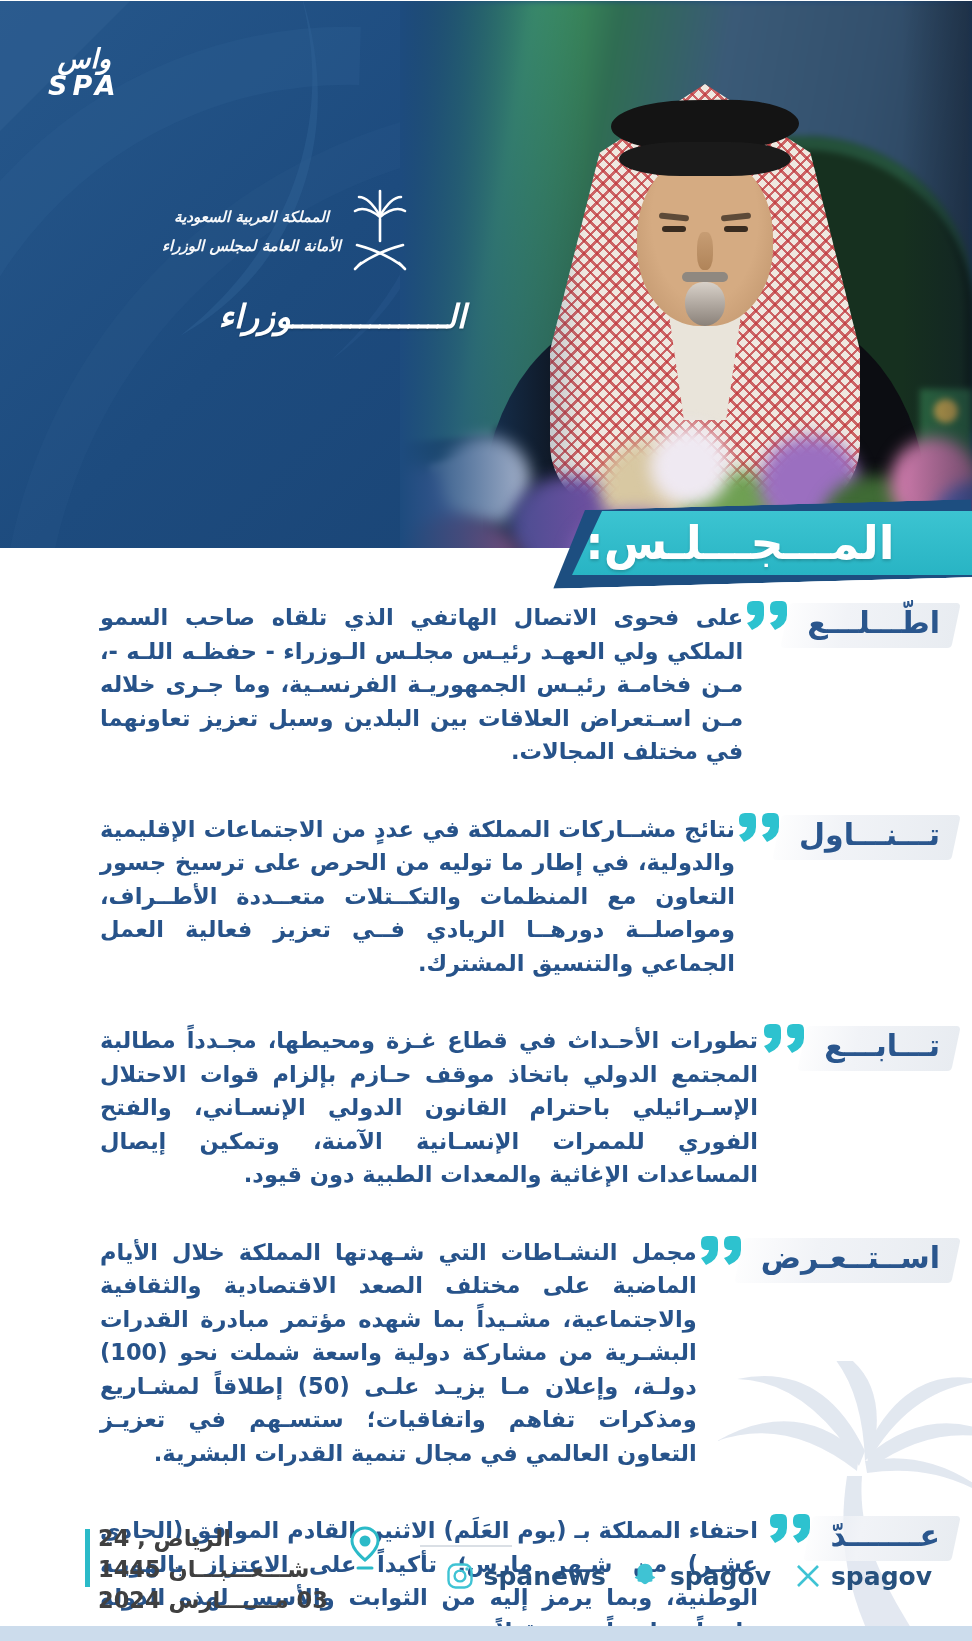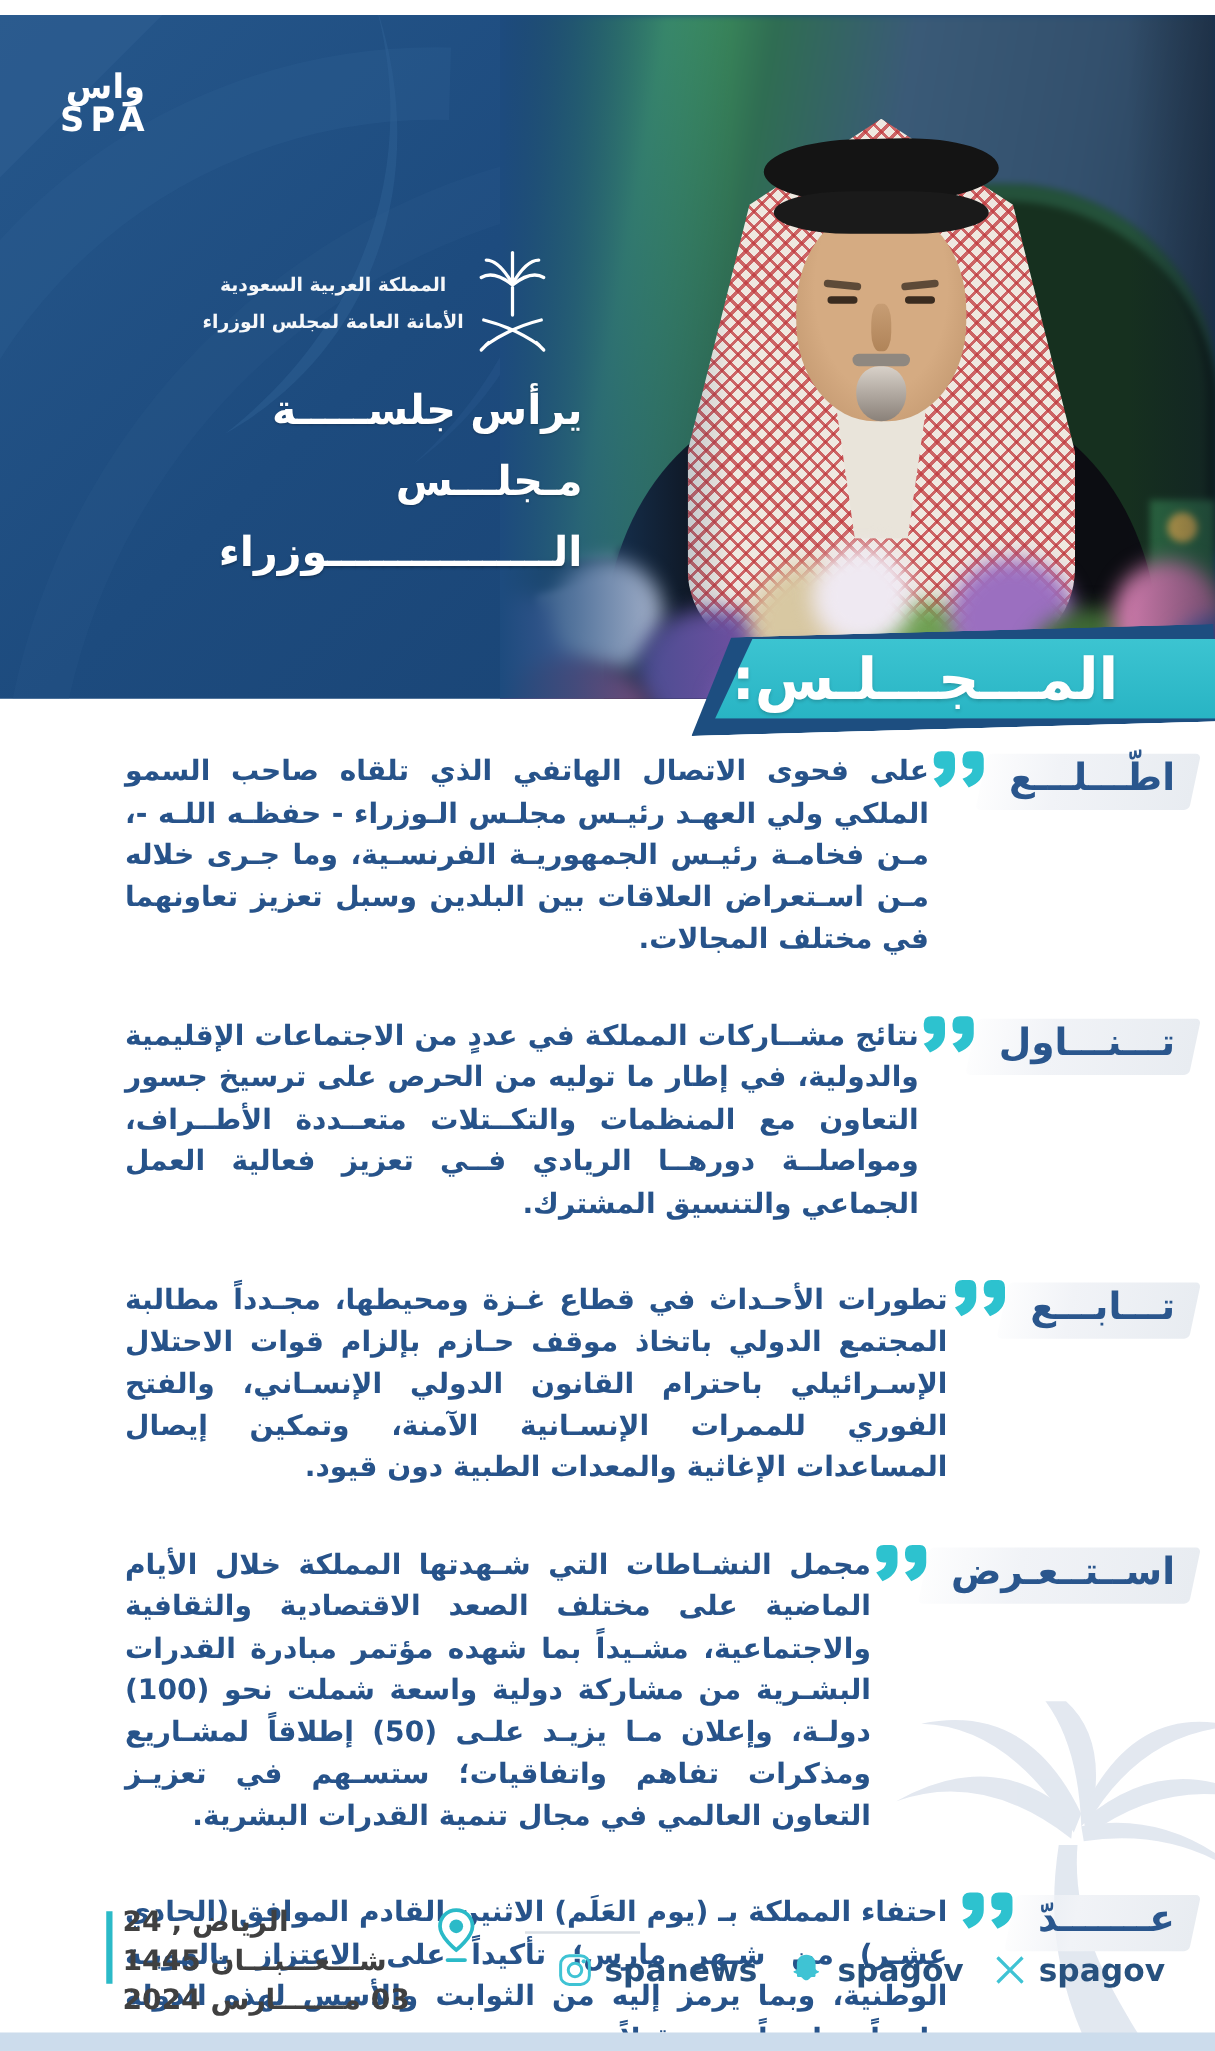--- a/index.html
+++ b/index.html
@@ -1,20 +1,20 @@
 <!DOCTYPE html>
 <html lang="ar"><head>
 <meta charset="utf-8">
 <style>
   html,body{margin:0;padding:0;background:#666;}
   .poster{position:relative;width:972px;height:1641px;margin:0 auto;background:#ffffff;
           overflow:hidden;font-family:"DejaVu Sans",sans-serif;}
   
-  .header{position:absolute;top:12px;left:0;width:972px;height:547px;
-          background:linear-gradient(135deg,#26578b 0%,#1d4b7e 38%,#173f6e 100%);overflow:hidden;}
+  .header{position:absolute;top:1px;left:0;width:972px;height:547px;
+          background:linear-gradient(135deg,#26578b 0%,#1d4b7e 38%,#173f6e 100%);overflow:hidden;font-style:italic;}
   .header-deco{position:absolute;inset:0;}
   
   .photo{position:absolute;left:400px;top:0;width:572px;height:560px;overflow:hidden;}
   .ph-blur{position:absolute;inset:0;filter:blur(3px);}
   .ph-bg{position:absolute;inset:0;
      background:linear-gradient(100deg,#1f3b31 0%,#2e7a4c 10%,#43a062 20%,#2f6d52 33%,#3a5a77 50%,#33506d 72%,#243a52 100%);}
   .chair{position:absolute;left:215px;top:135px;width:360px;height:340px;background:#16301f;
      border-radius:170px 170px 60px 60px;box-shadow:inset 0 14px 0 #24513a, inset 0 0 0 10px #0d1f14;}
   .emblem-box{position:absolute;right:0;top:388px;width:52px;height:100px;background:#2c6a41;}
   .emblem-box::after{content:"";position:absolute;left:14px;top:10px;width:24px;height:24px;border-radius:50%;background:#caa94e;}
@@ -181,21 +181,20 @@
           <path d="M54 80 L 48 74"></path>
         </g>
       </svg>
       <div class="ministry-text" dir="rtl">
         <div>المملكة العربية السعودية</div>
         <div>الأمانة العامة لمجلس الوزراء</div>
       </div>
     </div>
 
     <div class="title">
-      <div>يرأس جلســـــة مـجلـــس</div>
       <div>الــــــــــــــــوزراء</div>
     </div>
   </div>
 
   <div class="banner-back"></div>
   <div class="banner">
     <span class="banner-label">المـــجـــلـس:</span>
   </div>
 
   <div class="body-area">

